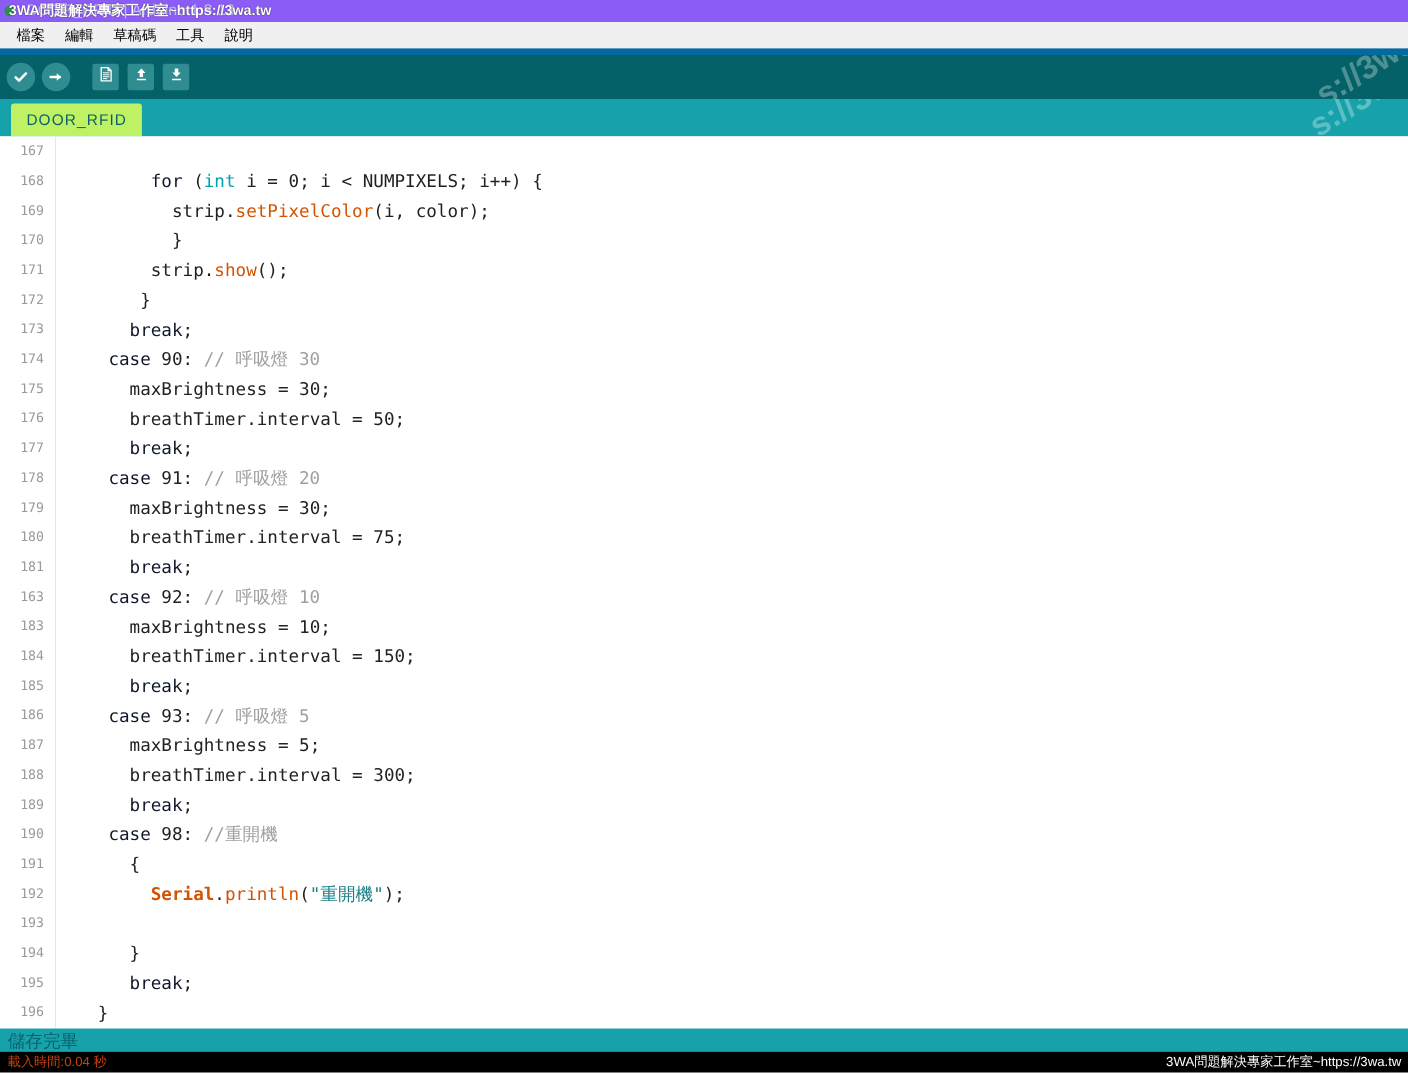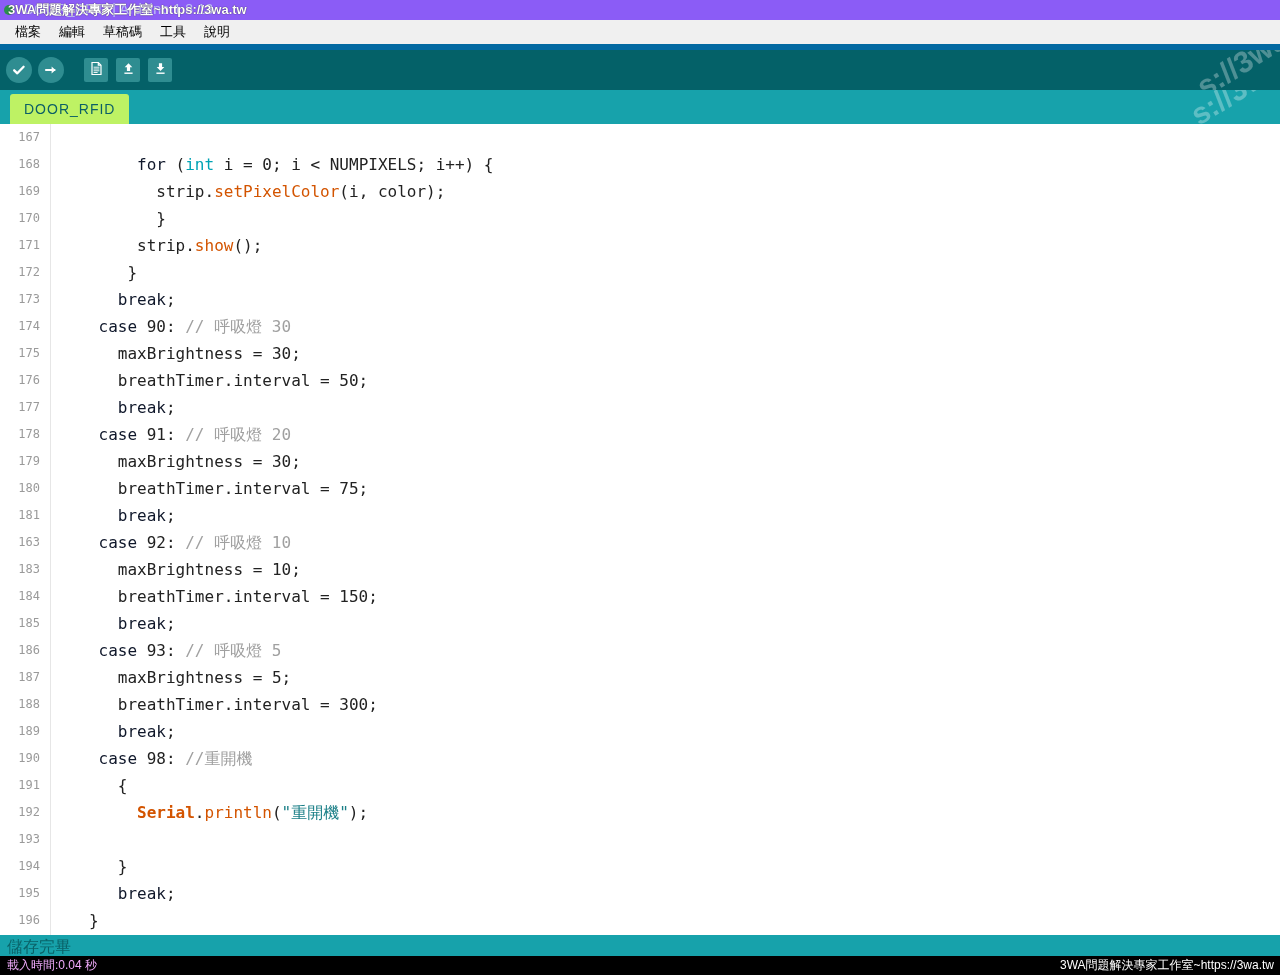--- a/index.html
+++ b/index.html
@@ -99,21 +99,21 @@
   .statusbar{
     position:relative;height:21px;background:#17a2ab;overflow:hidden;
   }
   .status-text{
     position:absolute;left:7px;top:2px;font-size:16px;color:#0a6268;white-space:nowrap;
   }
   .console{
     position:relative;height:19px;background:#000000;overflow:hidden;
   }
   .console-text{
-    position:absolute;left:7px;top:1px;font-size:12px;color:#f0abfc;white-space:nowrap;
+    position:absolute;left:7px;top:1px;font-size:12px;color:#c2410c;white-space:nowrap;
   }
   .console-wm{
     position:absolute;right:6px;top:1px;font-size:12px;color:#ffffff;white-space:nowrap;
   }
 
   
   .wm-diag{
     position:absolute;pointer-events:none;user-select:none;
     font-size:30px;color:rgba(255,255,255,.30);
     transform:rotate(-32deg);white-space:nowrap;font-weight:600;

